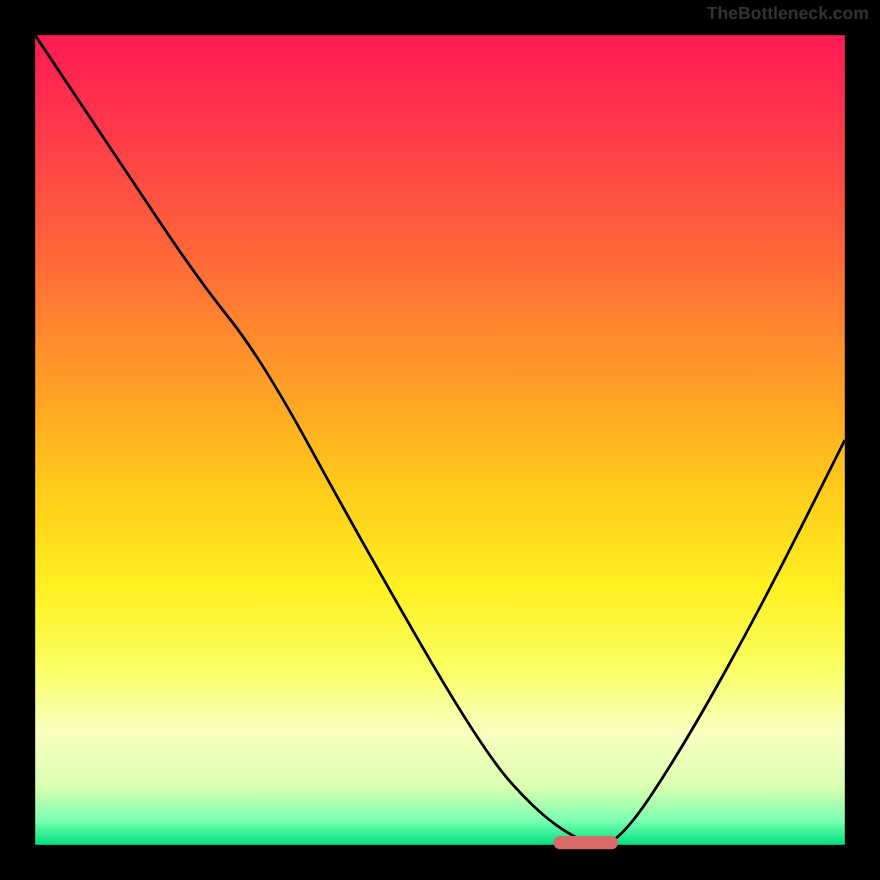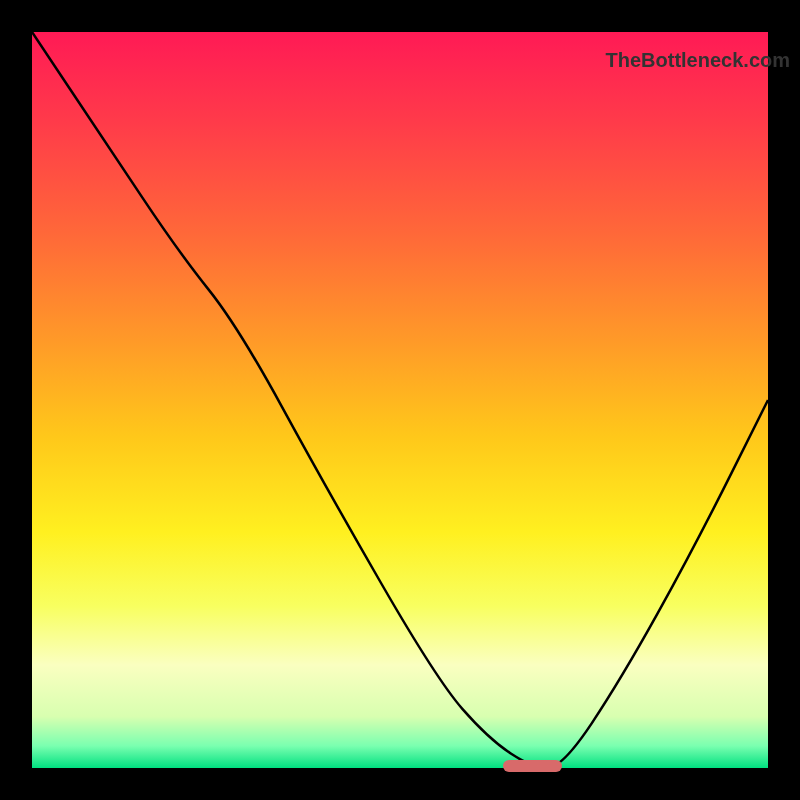--- a/index.html
+++ b/index.html
@@ -9,24 +9,23 @@
     height: 800px;
     background: #000;
     overflow: hidden;
     font-family: Arial, sans-serif;
   }
   .watermark {
     position: absolute;
     top: 4px;
     right: 10px;
     color: #333;
-    font-size: 20px;
+    font-size: 16px;
     font-weight: bold;
     z-index: 10;
-    margin-top: 45px;
   }
   .plot-area {
     position: absolute;
     left: 32px;
     top: 32px;
     width: 736px;
     height: 736px;
   }
   .gradient-bg {
     position: absolute;

